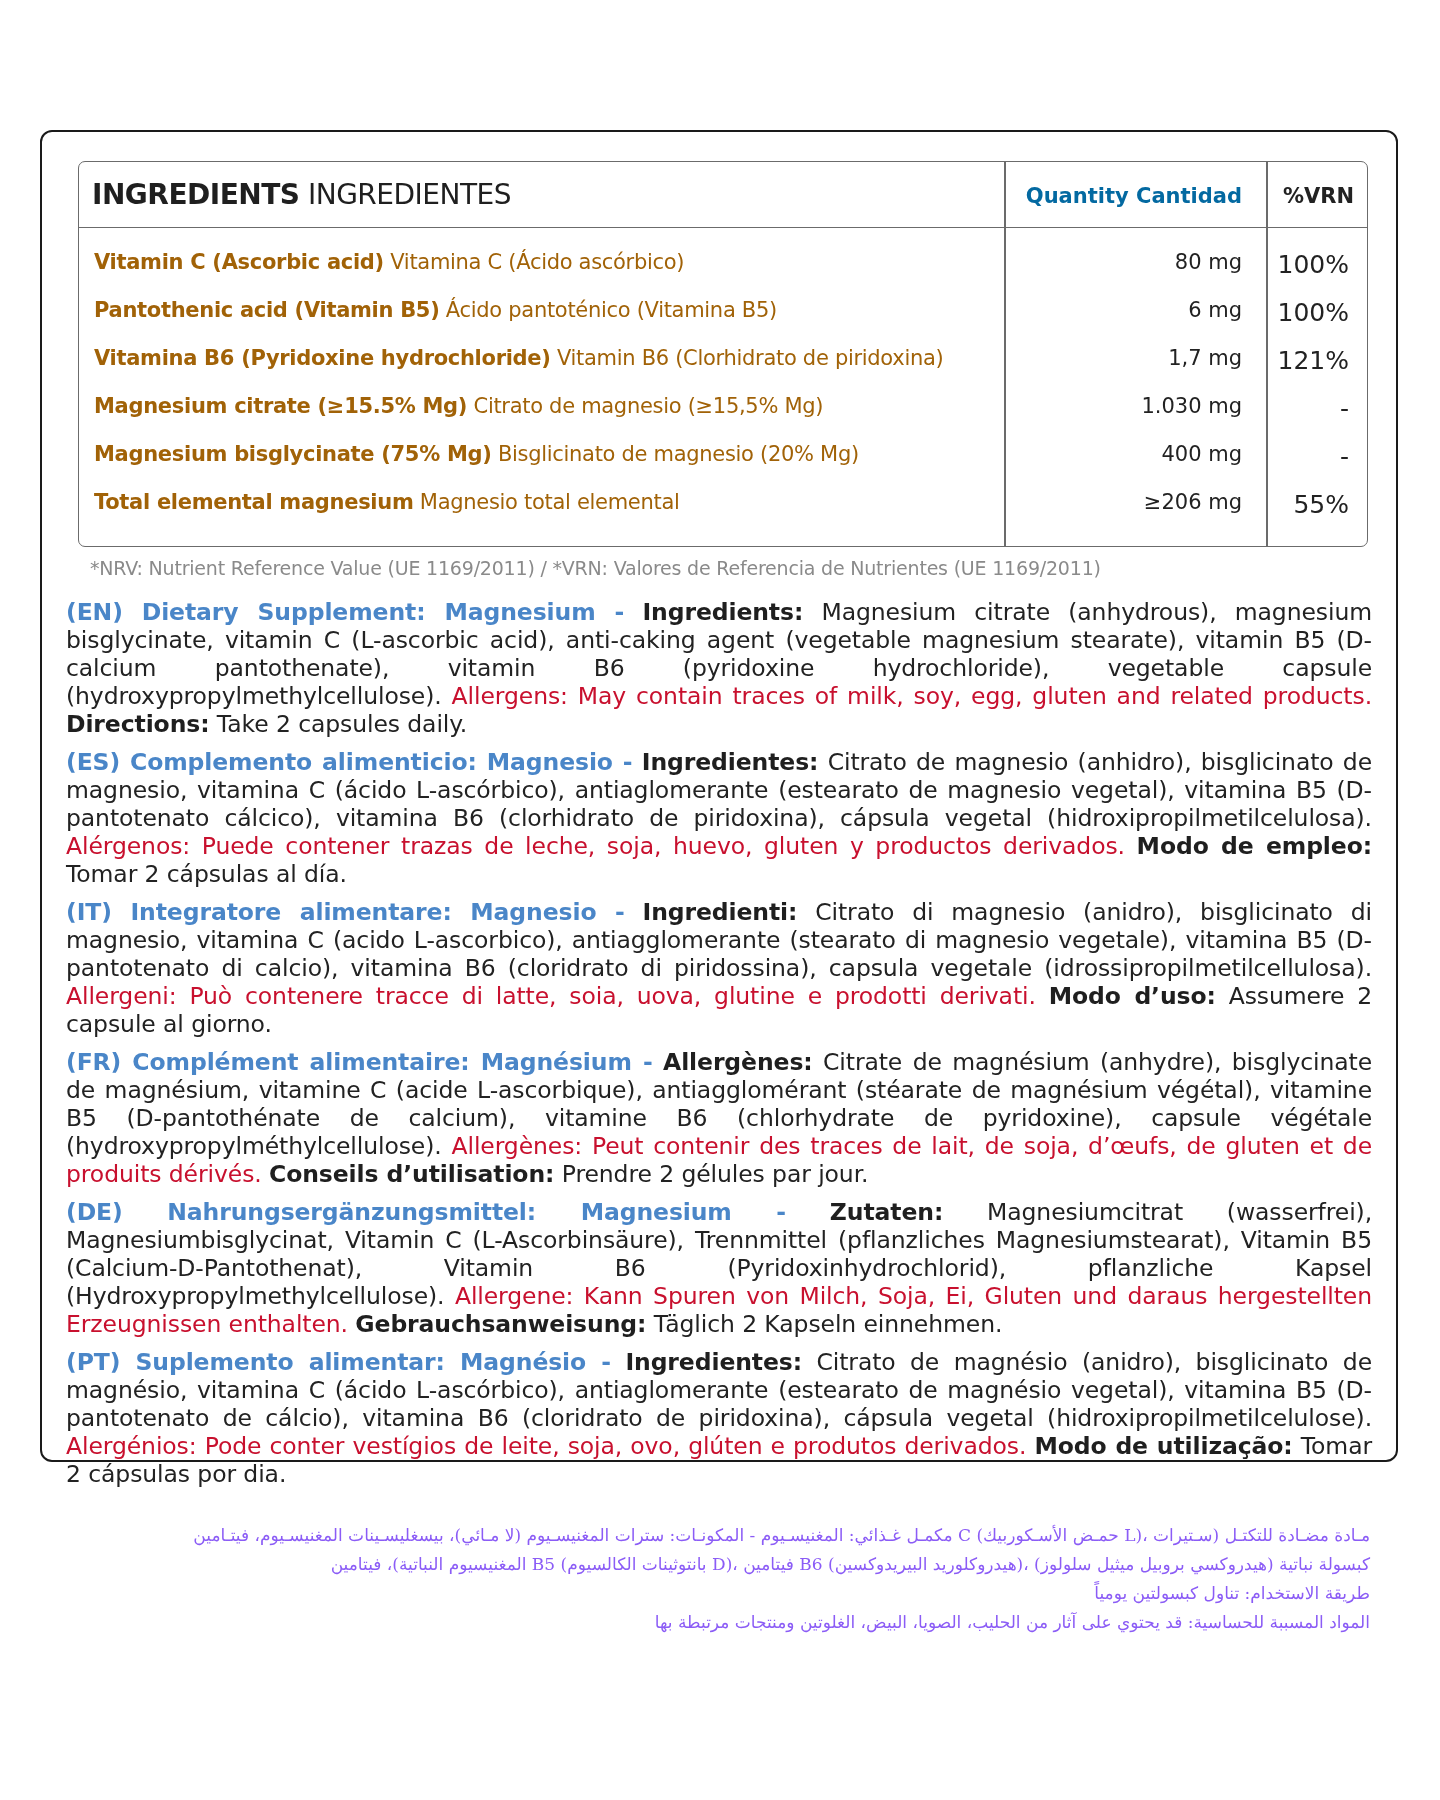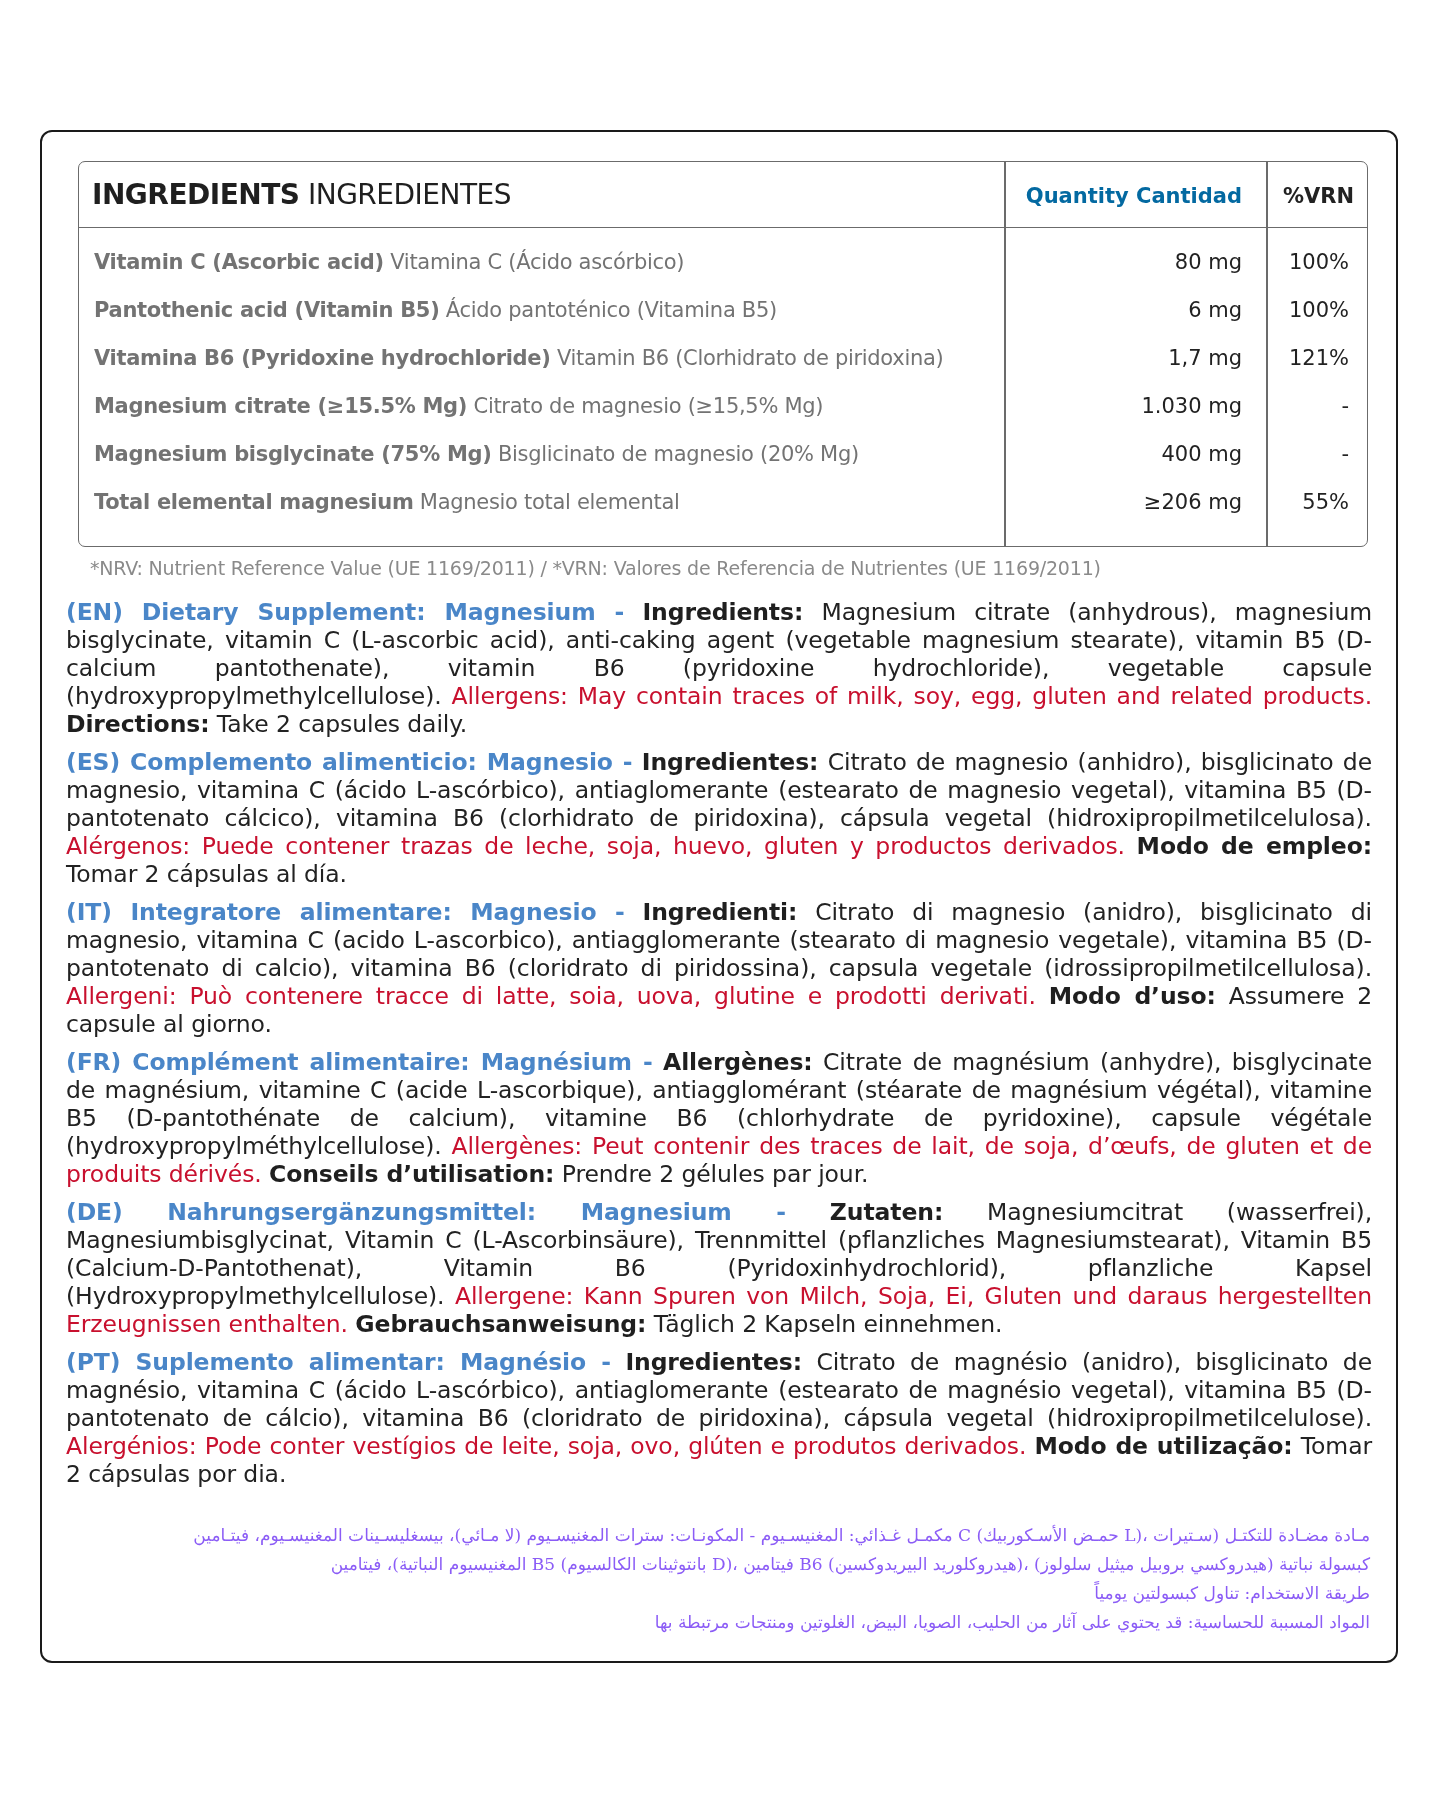--- a/index.html
+++ b/index.html
@@ -1,18 +1,18 @@
 <!DOCTYPE html>
 <html><head>
 <meta charset="utf-8">
 <style>
   html, body { margin: 0; padding: 0; background: #ffffff; }
   body { width: 1440px; height: 1800px; position: relative; font-family: "DejaVu Sans", sans-serif; color: #222; }
   .outer {
-    position: absolute; left: 40px; top: 130px; width: 1358px; height: 1533px;
+    position: absolute; left: 40px; top: 130px; width: 1358px; height: 1332px;
     border: 2px solid #1a1a1a; border-radius: 12px; box-sizing: border-box;
   }
   .table-box {
     position: absolute; left: 36px; top: 29px; width: 1290px; height: 386px;
     border: 1.5px solid #6b6b6b; border-radius: 7px; box-sizing: border-box; overflow: hidden;
   }
   .thead {
     position: absolute; left: 0; top: 0; right: 0; height: 66px;
     border-bottom: 1.5px solid #6b6b6b; box-sizing: border-box;
   }
@@ -20,24 +20,24 @@
   .col-div.c1 { left: 925px; }
   .col-div.c2 { left: 1187px; }
   .th-ing { position: absolute; left: 13px; top: 16px; font-size: 28px; letter-spacing: -0.5px; color: #1f1f1f; }
   .th-ing b { font-weight: bold; }
   .th-ing span.light { font-weight: normal; }
   .th-qty { position: absolute; right: 125px; top: 22px; font-size: 21px; color: #0369a1; font-weight: bold; }
   .th-vrn { position: absolute; left: 1189px; width: 101px; top: 22px; font-size: 21px; font-weight: bold; text-align: center; }
   .rows { position: absolute; left: 0; top: 66px; right: 0; }
   .row { position: relative; height: 48px; }
   .row:first-child { margin-top: 10px; }
-  .cell-name { position: absolute; left: 15px; top: 12px; font-size: 21px; letter-spacing: -0.3px; white-space: nowrap; color: #737373; }
+  .cell-name { position: absolute; left: 15px; top: 12px; font-size: 21px; letter-spacing: -0.3px; white-space: nowrap; color: #a16207; }
   .cell-name b { font-weight: bold; }
   .cell-qty { position: absolute; right: 125px; top: 12px; font-size: 21px; text-align: right; color: #222; }
-  .cell-vrn { position: absolute; right: 18px; top: 12px; font-size: 21px; text-align: right; color: #222; }
+  .cell-vrn { position: absolute; right: 18px; top: 12px; font-size: 25px; text-align: right; color: #222; }
   .footnote { position: absolute; left: 48px; top: 425px; font-size: 19px; color: #8a8a8a; letter-spacing: -0.2px; }
   .langs { position: absolute; left: 24px; top: 466px; width: 1306px; }
   .lang-block {
     font-size: 23.5px; line-height: 28px; text-align: justify; color: #222;
     margin-bottom: 10px; letter-spacing: -0.1px;
   }
   .lang-title { color: #4a86c8; font-weight: bold; }
   .lbl { font-weight: bold; color: #1f1f1f; }
   .allergen { color: #c8102e; }
   .arabic {

